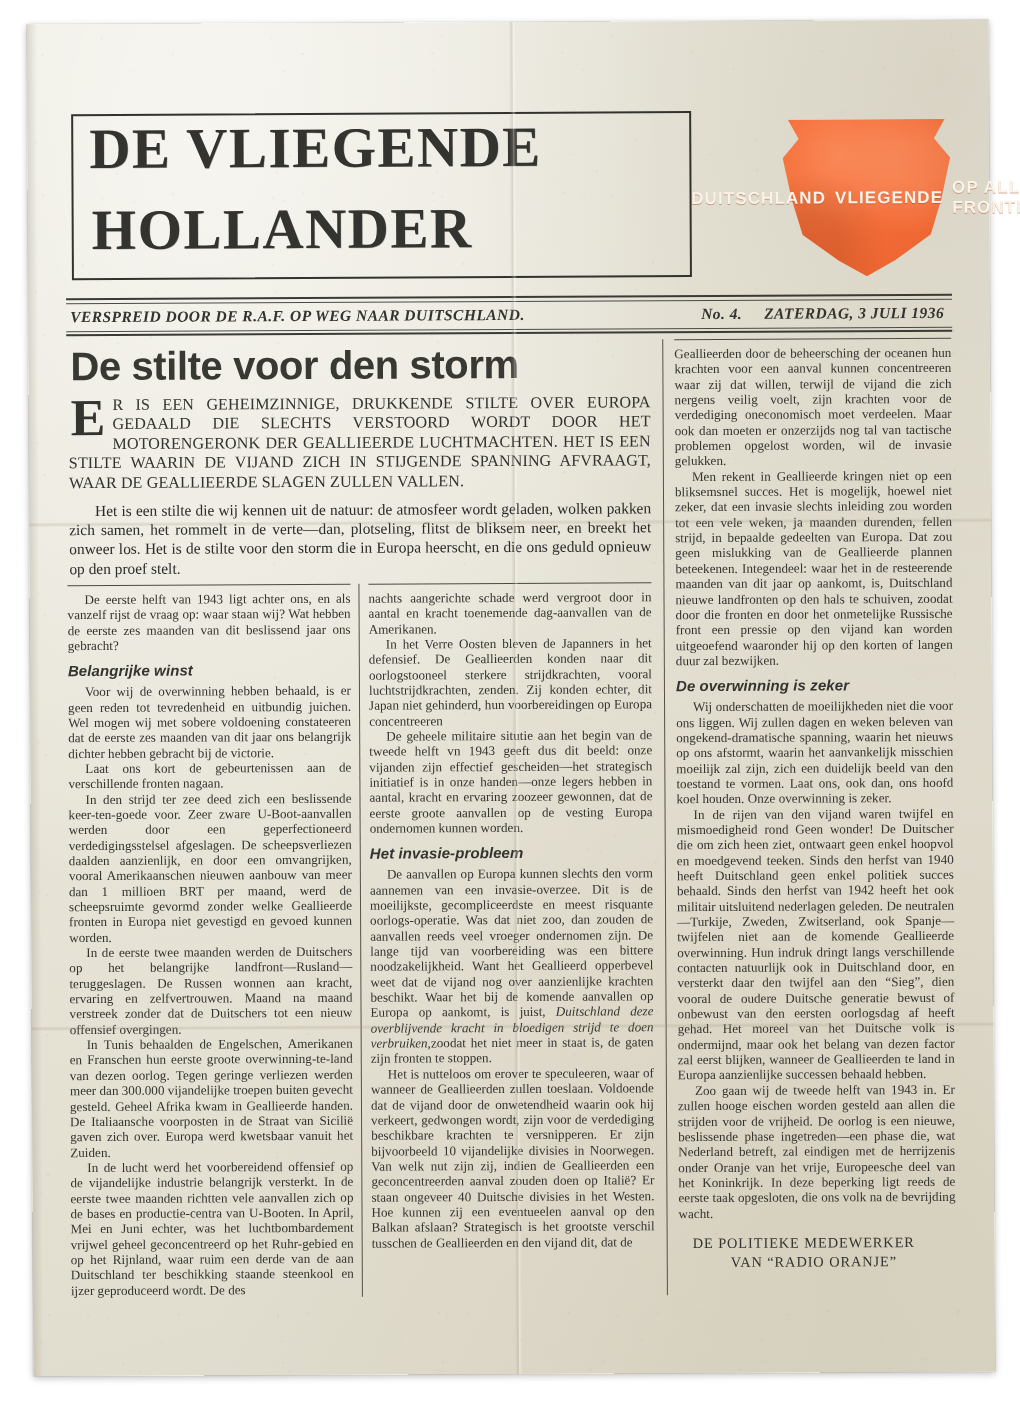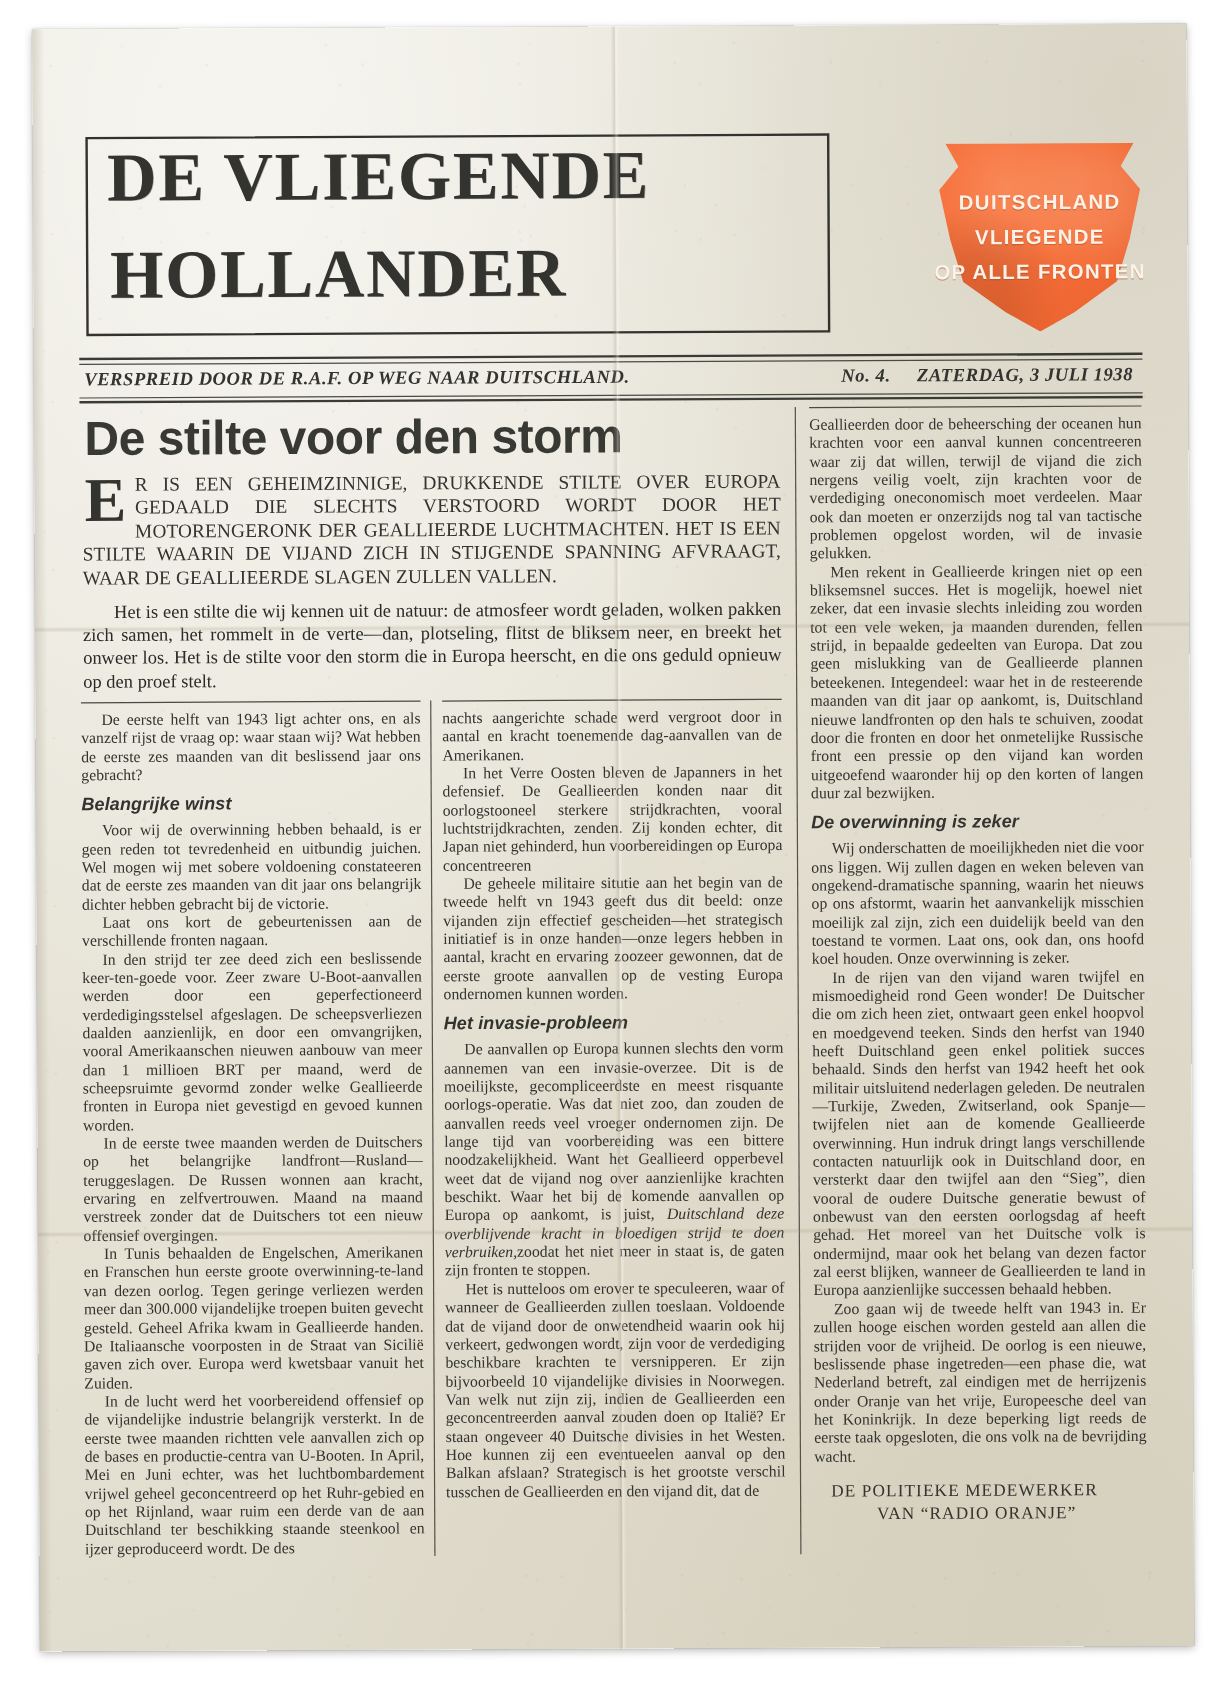--- a/index.html
+++ b/index.html
@@ -111,21 +111,21 @@
   }
   .badge-shape:after {
     content:""; position:absolute; inset:0;
     background:
       radial-gradient(circle at 20% 80%, rgba(140,60,25,.22) 0 14%, transparent 38%),
       radial-gradient(circle at 78% 30%, rgba(255,220,190,.18) 0 12%, transparent 40%);
     clip-path: inherit;
   }
   .badge-text {
     position: absolute; inset: 0;
-    display: flex; flex-direction: column;
+    display: flex; flex-direction: row;
     align-items: center; justify-content: center;
     gap: 9px;
     padding-top: 4px;
     font-family: "Liberation Sans", sans-serif;
     font-weight: bold;
     color: #fbf2e8;
     letter-spacing: 1.1px;
     text-shadow: 0 1px 0 rgba(160,70,35,.45);
   }
   .badge-text .b1 { font-size: 17px; }
@@ -253,21 +253,21 @@
         </div>
       </div>
     </div>
 
     <div class="rule-top"></div>
     <div class="rule-thin"></div>
     <div class="strap">
       <span>VERSPREID DOOR DE R.A.F. OP WEG NAAR DUITSCHLAND.</span>
       <span class="right">
         <span>No. 4.</span>
-        <span>ZATERDAG, 3 JULI 1938</span>
+        <span>ZATERDAG, 3 JULI 1936</span>
       </span>
     </div>
     <div class="rule-bot"></div>
     <div class="rule-bot2"></div>
 
     <div class="body-area">
 
       <div class="left-block">
 
         <h1 class="headline">De stilte voor den storm</h1>

